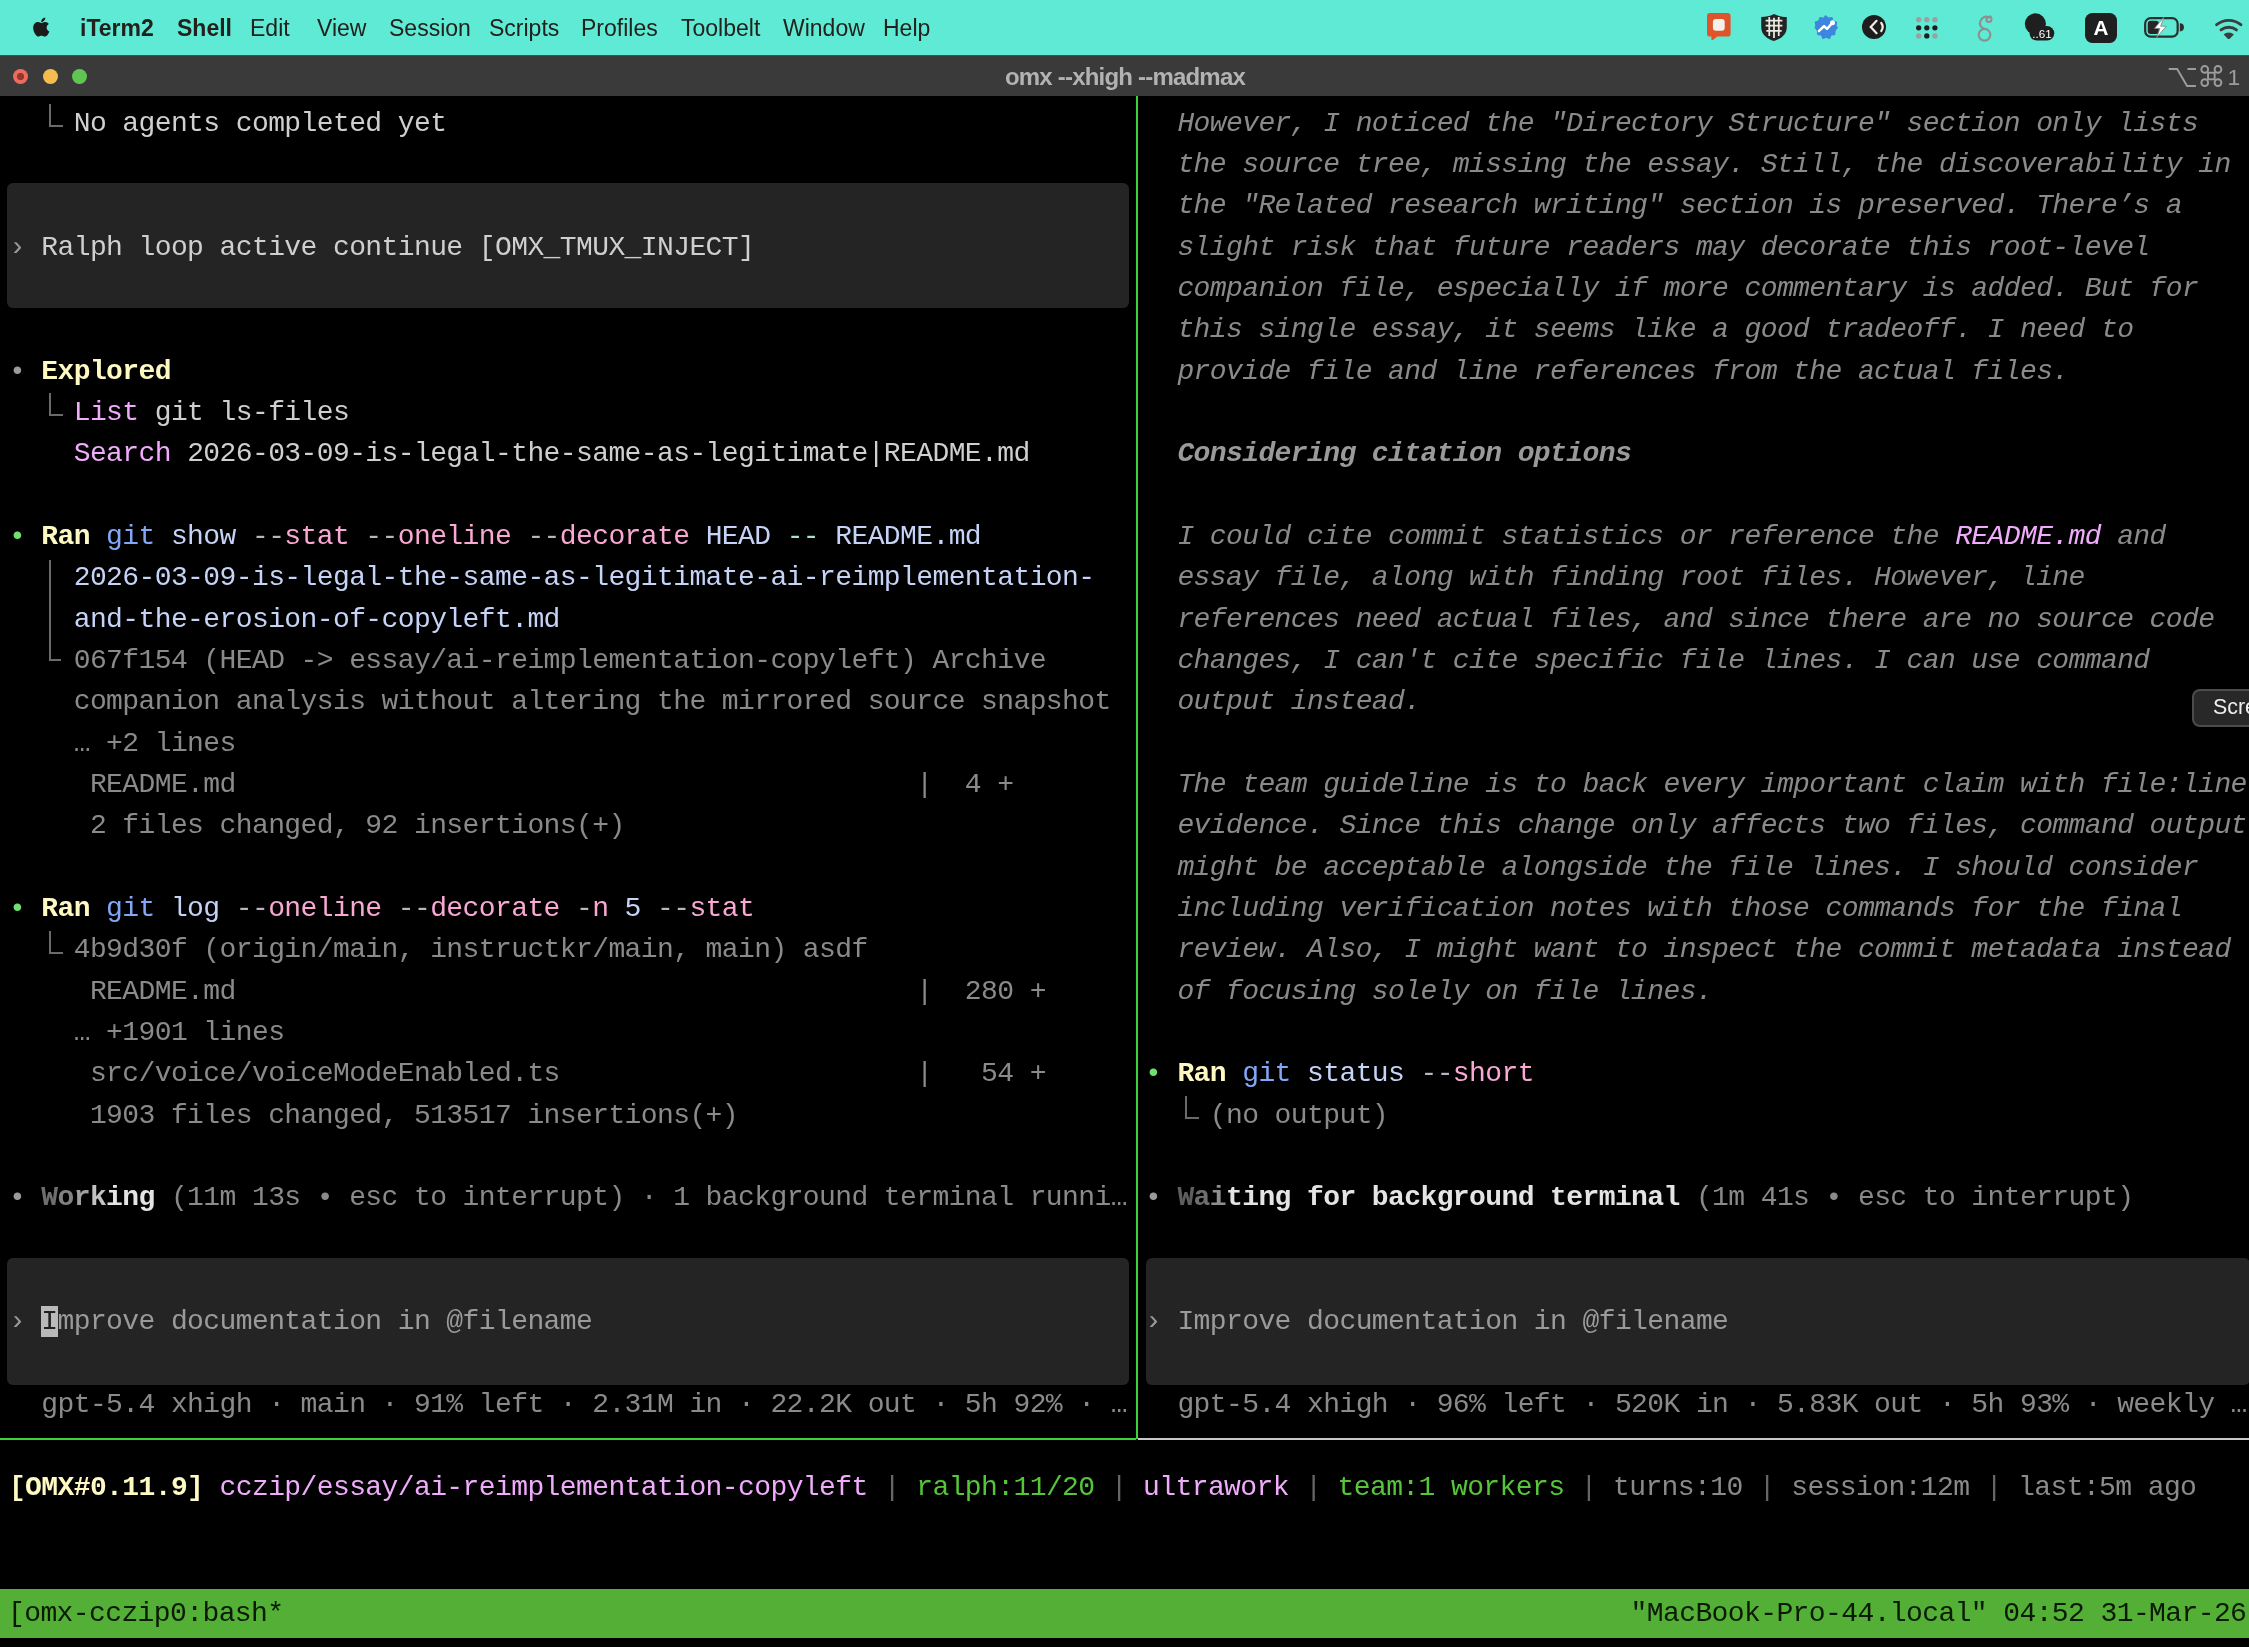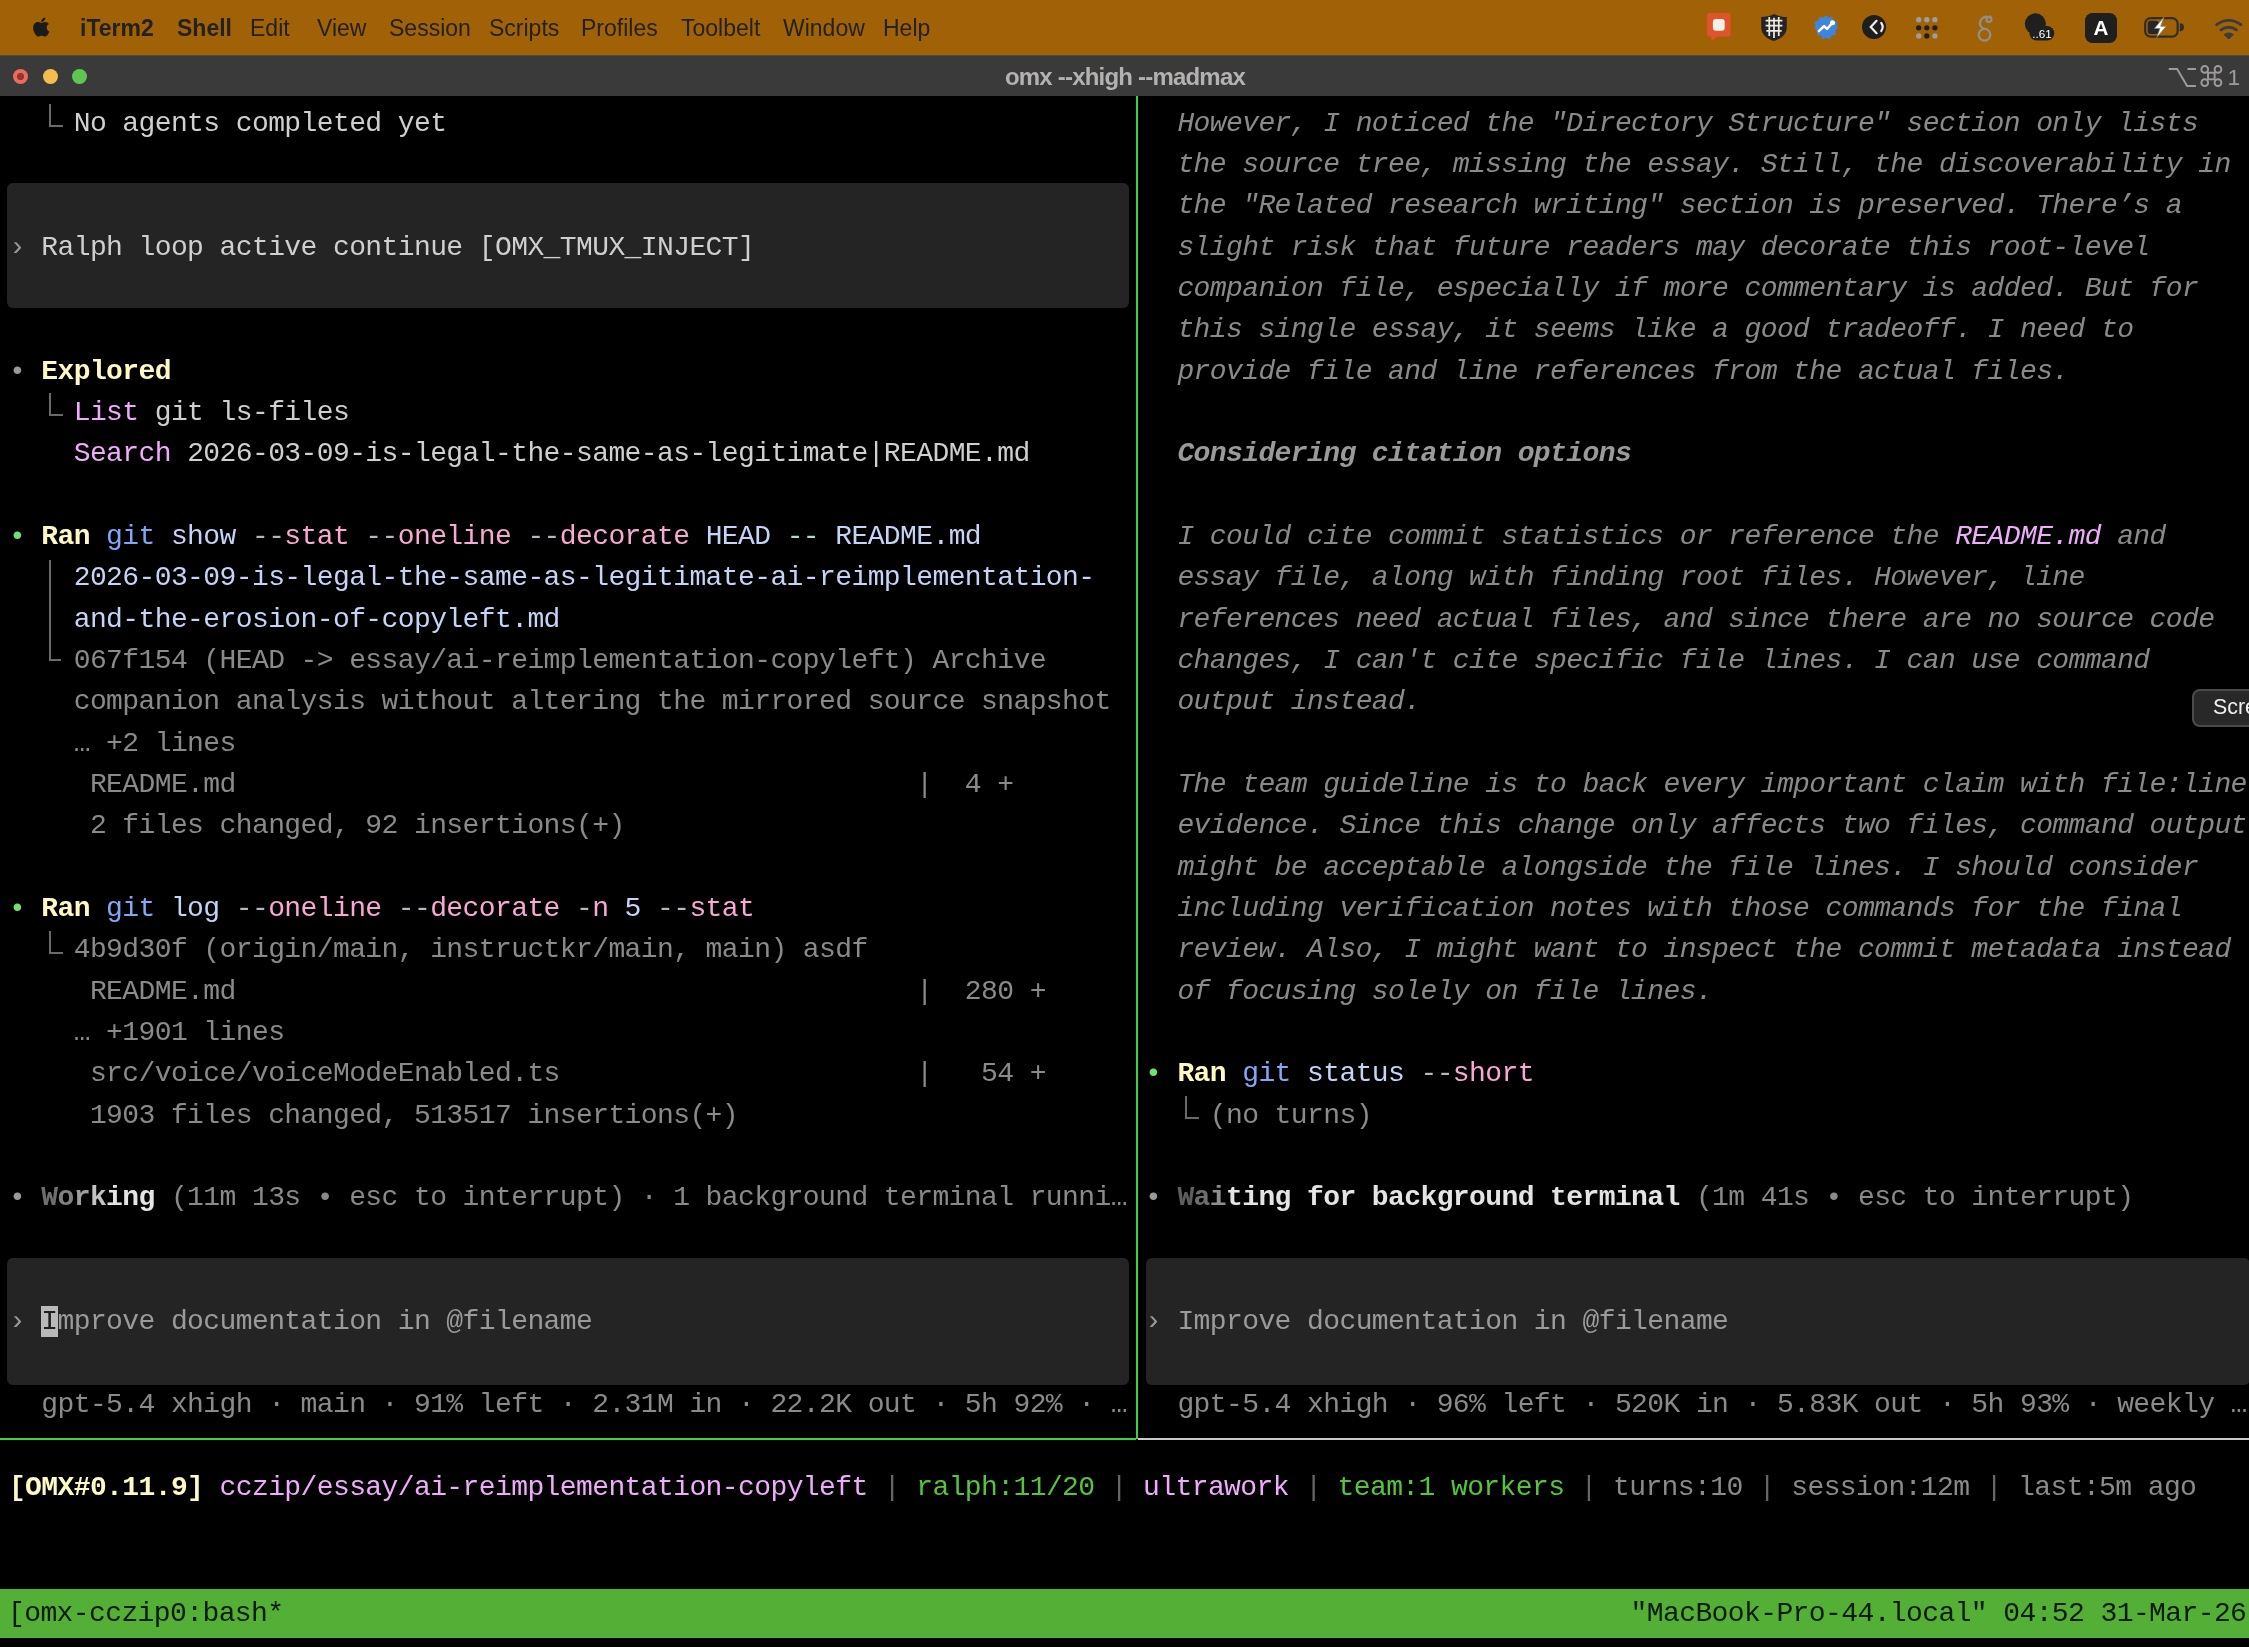--- a/index.html
+++ b/index.html
@@ -1,17 +1,17 @@
 <!DOCTYPE html>
 <html style="font-size:11.8px"><head><meta charset="utf-8">
 <style>
 html,body{margin:0;padding:0;background:#000;}
 body{width:2250px;height:1648px;position:relative;overflow:hidden;}
 
-#menubar{position:absolute;left:0;top:0;width:2250px;height:55px;background:#a16207;}
+#menubar{position:absolute;left:0;top:0;width:2250px;height:55px;background:#5eead4;}
 .mi{position:absolute;top:0;height:55px;font:23px/56px "Liberation Sans",sans-serif;color:#23211c;}
 .mi.b{font-weight:bold;}
 
 #titlebar{position:absolute;left:0;top:55px;width:2250px;height:41px;background:#3b3a3a;border-top:0.7px solid #4e4d4d;box-sizing:border-box;}
 .tl{position:absolute;top:69px;width:14.8px;height:14.8px;border-radius:50%;}
 #title{position:absolute;left:0;top:55px;width:2250px;height:41px;text-align:center;font:bold 24px/43px "Liberation Sans",sans-serif;letter-spacing:-0.8px;color:#b4b2b0;}
 
 .r{position:absolute;white-space:pre;font:28px/41px "Liberation Mono",monospace;letter-spacing:-0.6px;color:#cfcfcf;}
 .b{font-weight:bold;}
 .i{font-style:italic;}
@@ -176,21 +176,21 @@
 <div class="r" style="left:1145px;top:599px;">  <span class="dim i">references need actual files, and since there are no source code</span></div>
 <div class="r" style="left:1145px;top:640px;">  <span class="dim i">changes, I can't cite specific file lines. I can use command</span></div>
 <div class="r" style="left:1145px;top:681px;">  <span class="dim i">output instead.</span></div>
 <div class="r" style="left:1145px;top:764px;">  <span class="dim i">The team guideline is to back every important claim with file:line</span></div>
 <div class="r" style="left:1145px;top:805px;">  <span class="dim i">evidence. Since this change only affects two files, command output</span></div>
 <div class="r" style="left:1145px;top:847px;">  <span class="dim i">might be acceptable alongside the file lines. I should consider</span></div>
 <div class="r" style="left:1145px;top:888px;">  <span class="dim i">including verification notes with those commands for the final</span></div>
 <div class="r" style="left:1145px;top:929px;">  <span class="dim i">review. Also, I might want to inspect the commit metadata instead</span></div>
 <div class="r" style="left:1145px;top:971px;">  <span class="dim i">of focusing solely on file lines.</span></div>
 <div class="r" style="left:1145px;top:1053px;"><span class="gn">•</span> <span class="b w">Ran</span> <span class="bl">git</span> <span class="pw">status</span> <span class="dash">--</span><span class="pk">short</span></div>
-<div class="r" style="left:1145px;top:1095px;">    <span class="dim">(no turns)</span></div>
+<div class="r" style="left:1145px;top:1095px;">    <span class="dim">(no output)</span></div>
 <div class="r" style="left:1145px;top:1177px;"><span class="mid">•</span> <span class="b"><span style="color:#5e5e5e">W</span><span style="color:#6e6e6e">a</span><span style="color:#8e8e8e">i</span><span style="color:#e4e4e4">ting for background terminal</span></span><span class="dim"> (1m 41s • esc to interrupt)</span></div>
 <div class="r" style="left:1145px;top:1301px;"><span class="mid">›</span> <span class="mid">Improve documentation in @filename</span></div>
 <div class="r" style="left:1145px;top:1384px;"><span class="dim">  gpt-5.4 xhigh · 96% left · 520K in · 5.83K out · 5h 93% · weekly …</span></div>
 </div>
 <div id="vdiv"></div>
 <div id="hlineL"></div>
 <div id="hlineR"></div>
 <div id="tmux">[omx-cczip0:bash*</div>
 <div id="tmuxR">"MacBook-Pro-44.local" 04:52 31-Mar-26</div>
 <div id="scre">Scre</div>

